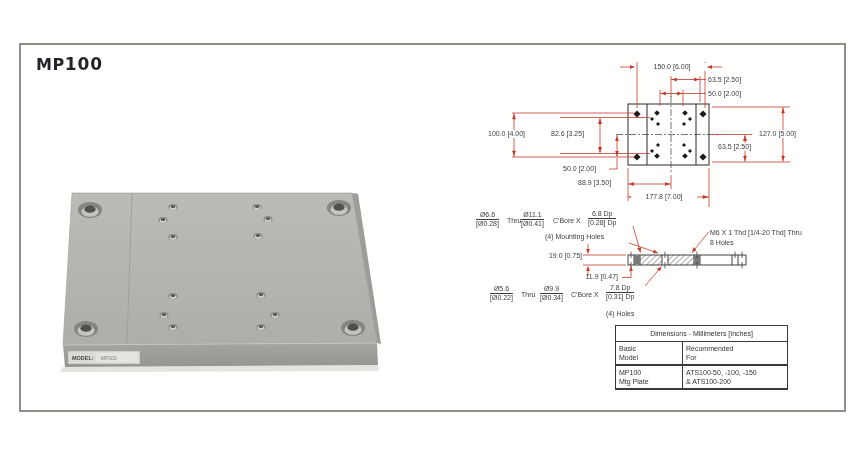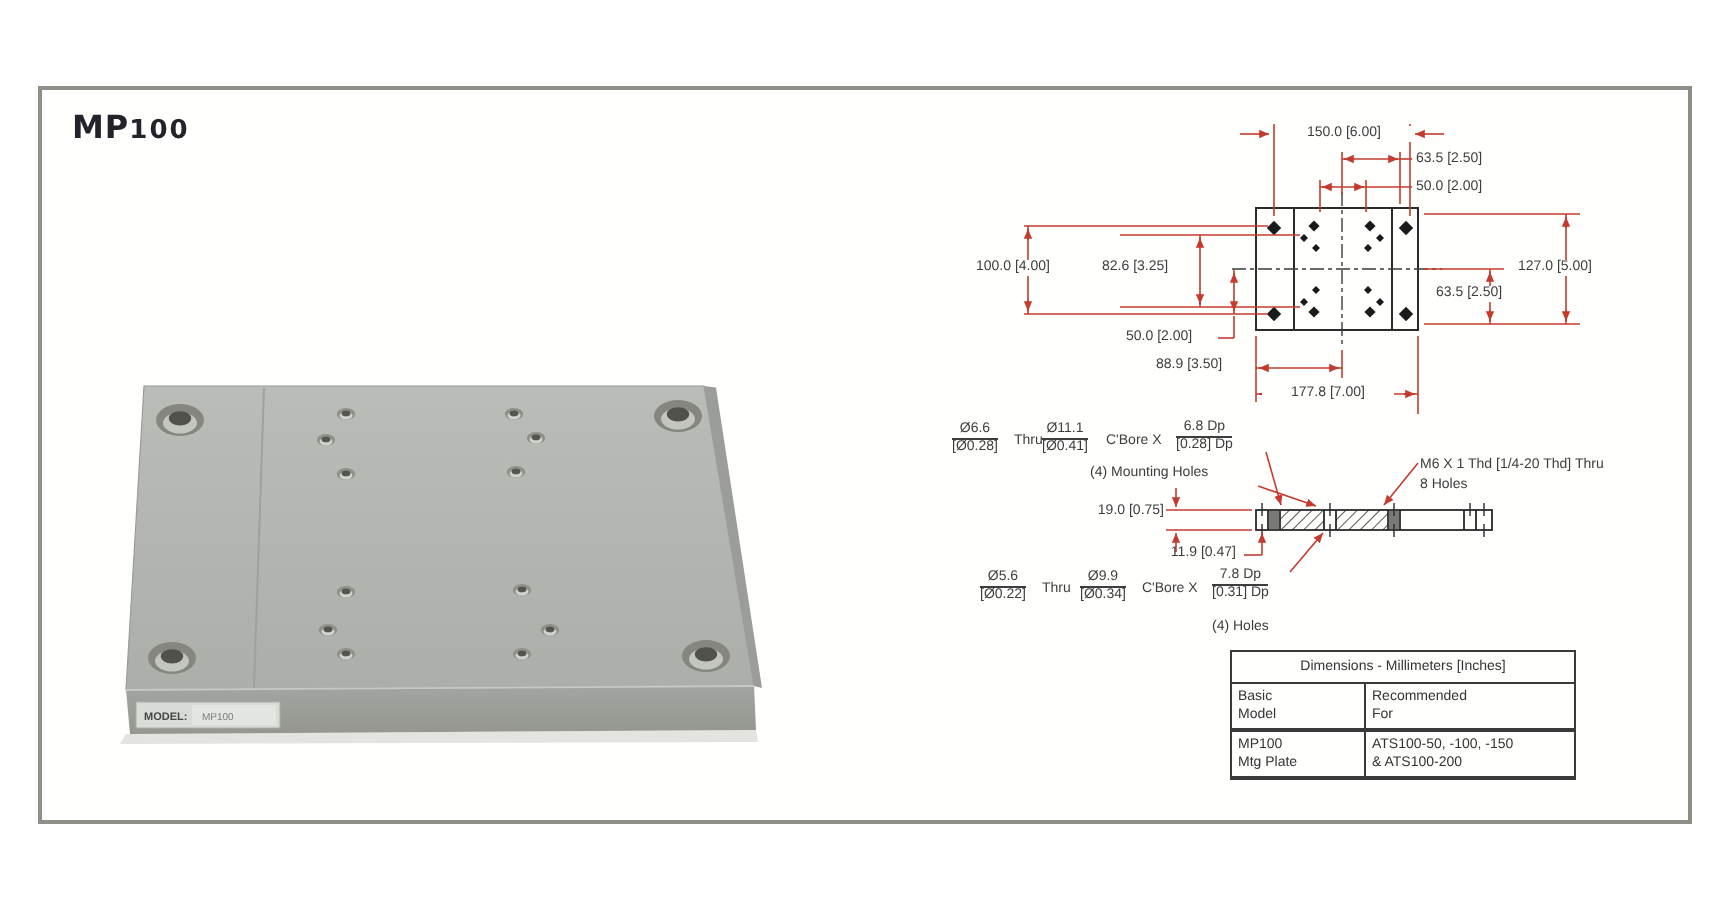--- a/index.html
+++ b/index.html
@@ -2,21 +2,21 @@
 <html><head>
 <meta charset="utf-8">
 <style>
   html,body{margin:0;padding:0;background:#ffffff;}
   body{width:864px;height:454px;position:relative;overflow:hidden;
        font-family:"Liberation Sans", sans-serif;}
   .page{position:absolute;left:19px;top:43px;width:823px;height:365px;
         background:#fffffe;border:2px solid #8f8f87;}
   .title{position:absolute;left:36px;top:54px;font-weight:bold;color:#23232b;
          font-size:16px;letter-spacing:.5px;font-family:"DejaVu Sans", sans-serif;}
-  .title .num{font-size:13px;letter-spacing:1px;}
+  .title .num{font-size:17px;letter-spacing:1px;}
   svg{position:absolute;}
   .dim{position:absolute;font-size:7px;line-height:8px;color:#3d3d3d;white-space:nowrap;}
   .bg{background:#fffffe;padding:0 1px;}
   .ctr{text-align:center;}
   .rt{text-align:right;}
   .frac{position:absolute;font-size:7px;line-height:8px;color:#3d3d3d;text-align:center;white-space:nowrap;}
   .frac .ftop{border-bottom:1px solid #3d3d3d;padding:0 1px;}
   .note{position:absolute;font-size:7px;line-height:8px;color:#3d3d3d;white-space:nowrap;}
   .m6{position:absolute;font-size:7px;line-height:9.5px;color:#3d3d3d;width:125px;}
   .tbl{position:absolute;left:615px;top:325px;width:171px;border:1px solid #3a3a3a;

